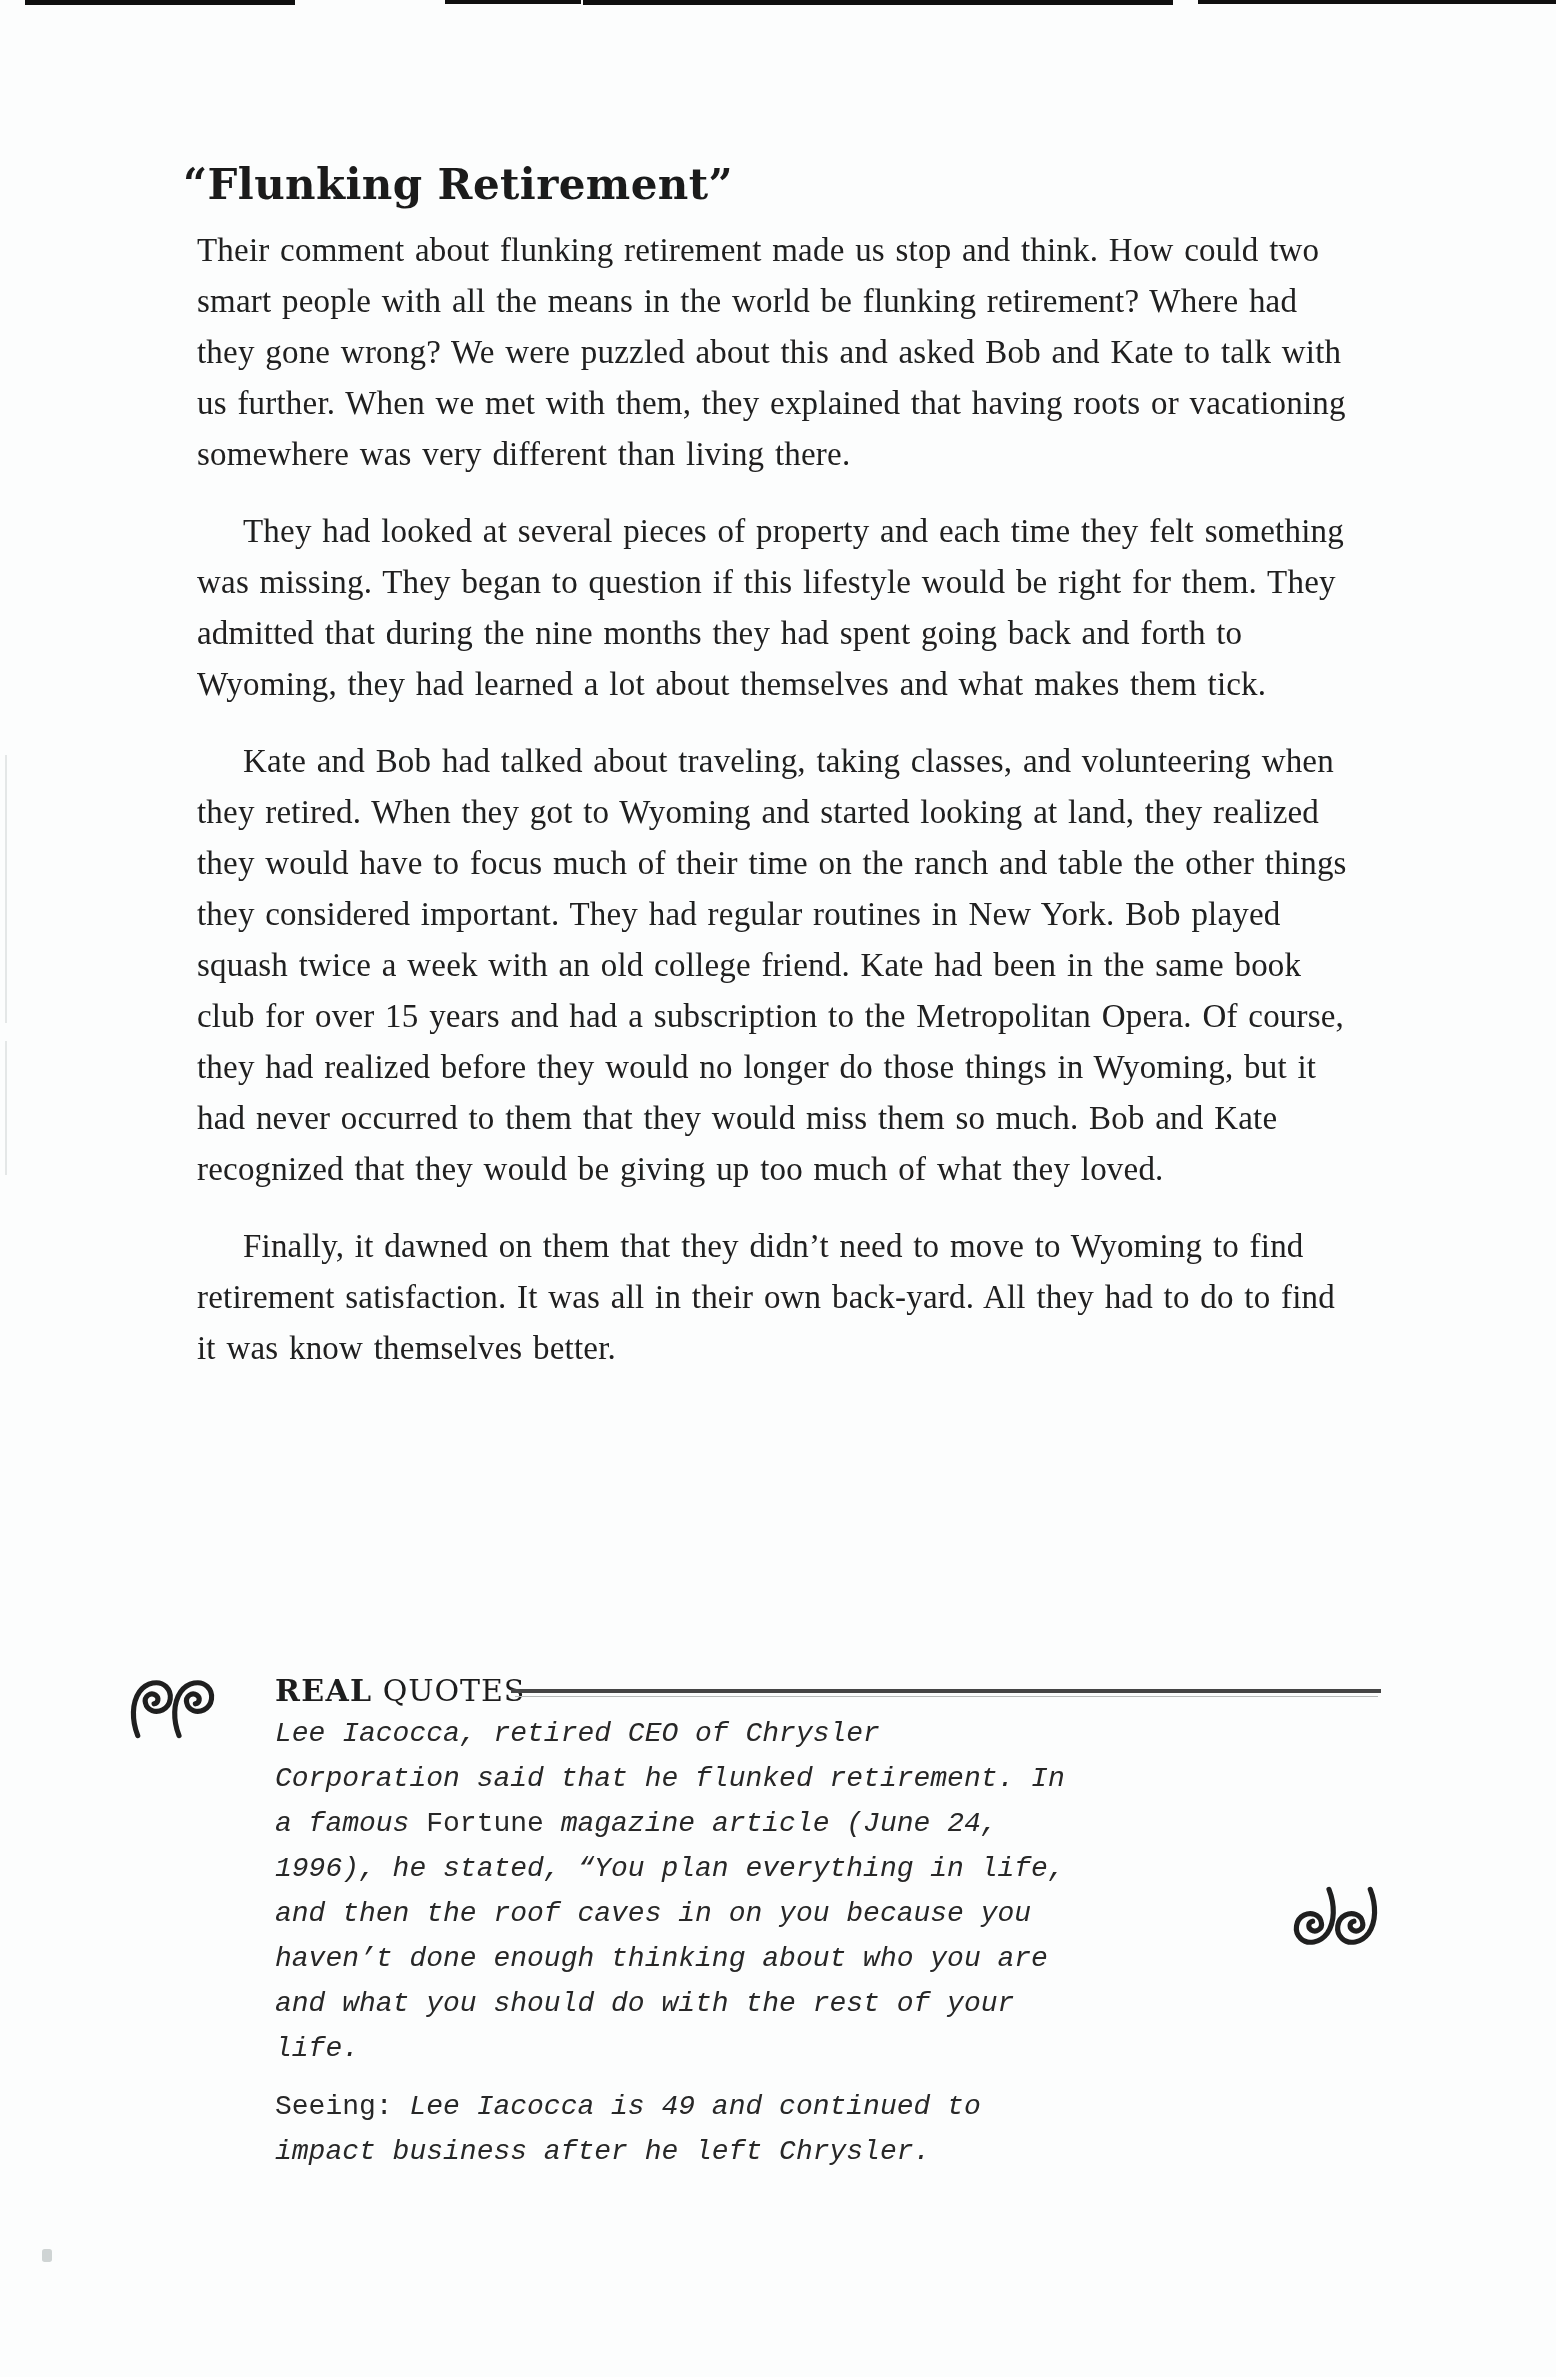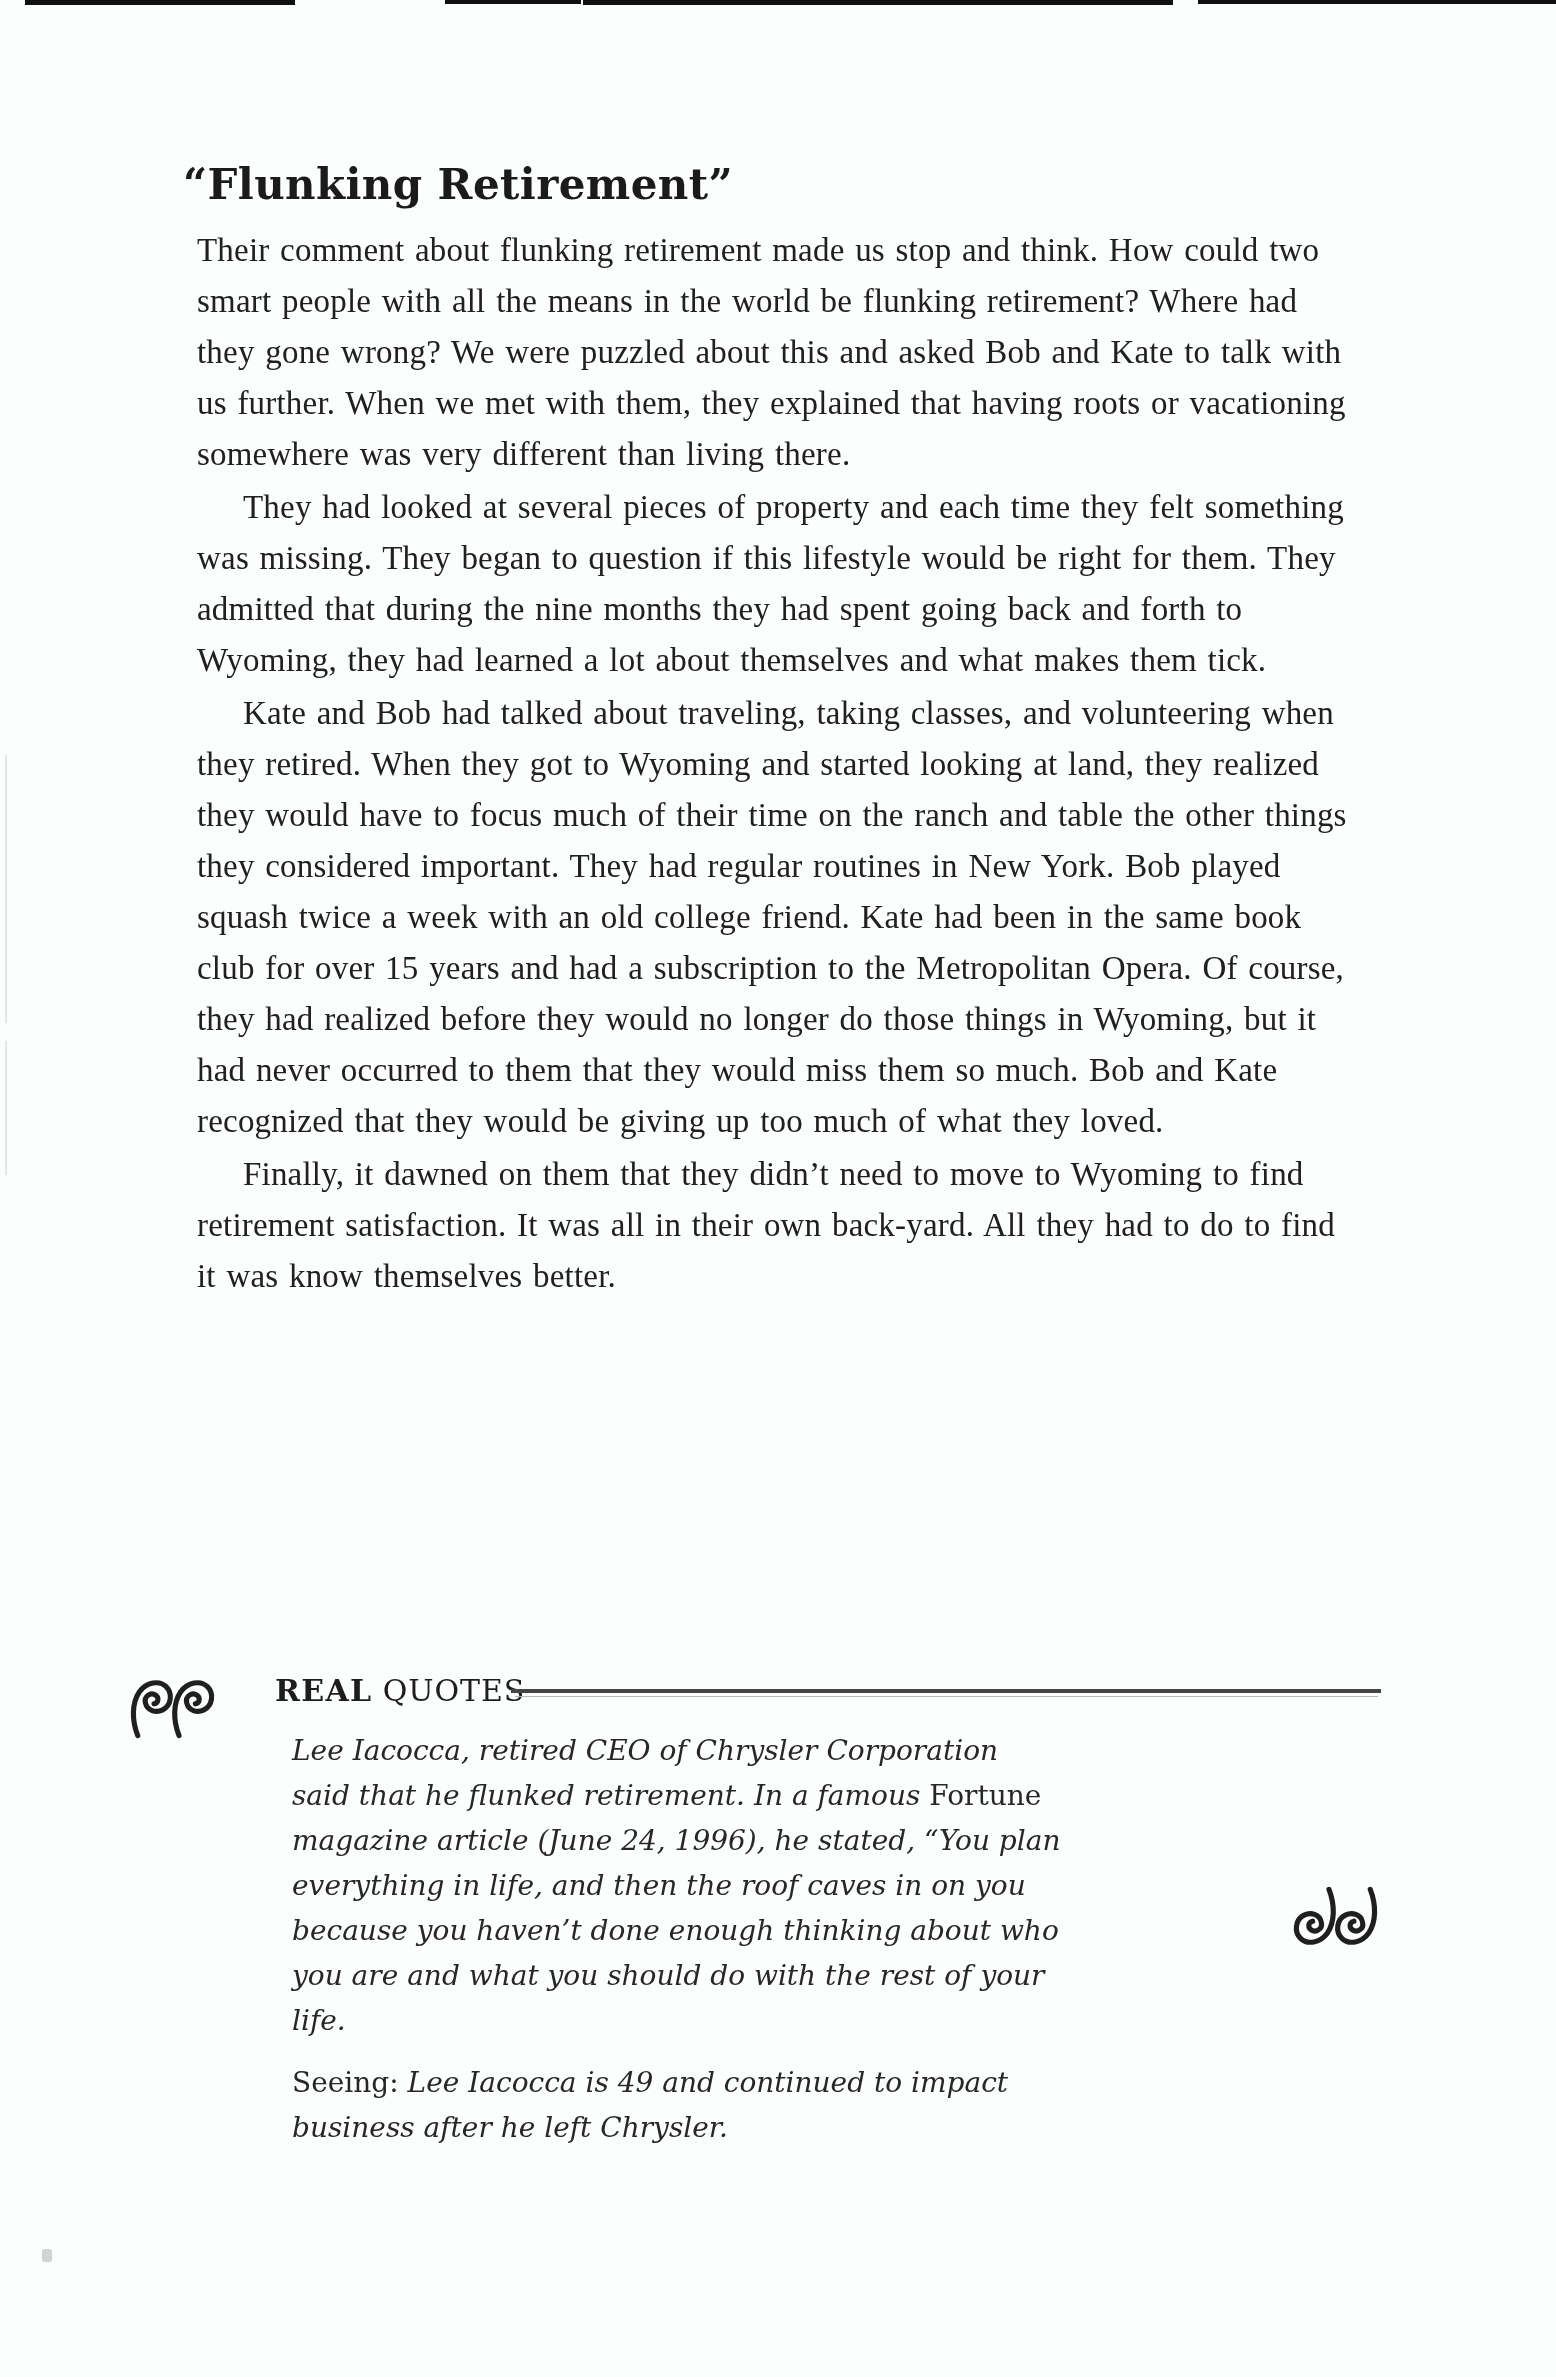--- a/index.html
+++ b/index.html
@@ -25,21 +25,21 @@
     color:#1b1b1b;
     letter-spacing:0.4px;
   }
   .body-text{
     position:absolute;left:197px;top:225px;width:1162px;
     font-size:33px;line-height:51px;
     letter-spacing:0.2px;word-spacing:2.2px;
     color:#202020;
   }
   .body-text p{margin:0;}
-  .body-text p + p{margin-top:2px;text-indent:46px;}
+  .body-text p + p{margin-top:26px;text-indent:46px;}
 
   .rq-icon{position:absolute;width:86px;height:86px;}
   .rq-icon.open{left:130px;top:1666px;}
   .rq-icon.close{left:1292px;top:1873px;transform:rotate(180deg);}
 
   .rq-label{
     position:absolute;left:275px;top:1673px;
     font-family:"DejaVu Serif", serif;
     font-size:30px;line-height:36px;
     color:#1d1d1d;
@@ -51,21 +51,21 @@
   .rq-rule2{position:absolute;left:515px;top:1696px;width:863px;height:0.9px;background:#b5b8b8;}
 
   .quote-block{
     position:absolute;left:275px;top:1711px;width:804px;
     font-family:"DejaVu Serif", serif;
     font-style:italic;
     font-size:28px;line-height:45px;
     color:#272727;
     letter-spacing:0px;
   }
-  .quote-block p{margin:17px;}
+  .quote-block p{margin:0;font-family:Liberation Mono, monospace;}
   .quote-block p.update{margin-top:12.5px;}
   .roman{font-style:normal;}
 
   .footer{
     position:absolute;left:132px;top:2231px;width:1359px;
     font-family:"Liberation Sans", sans-serif;
     font-size:29px;line-height:38px;
     color:#2b2b2b;
     letter-spacing:0.3px;
     white-space:nowrap;

